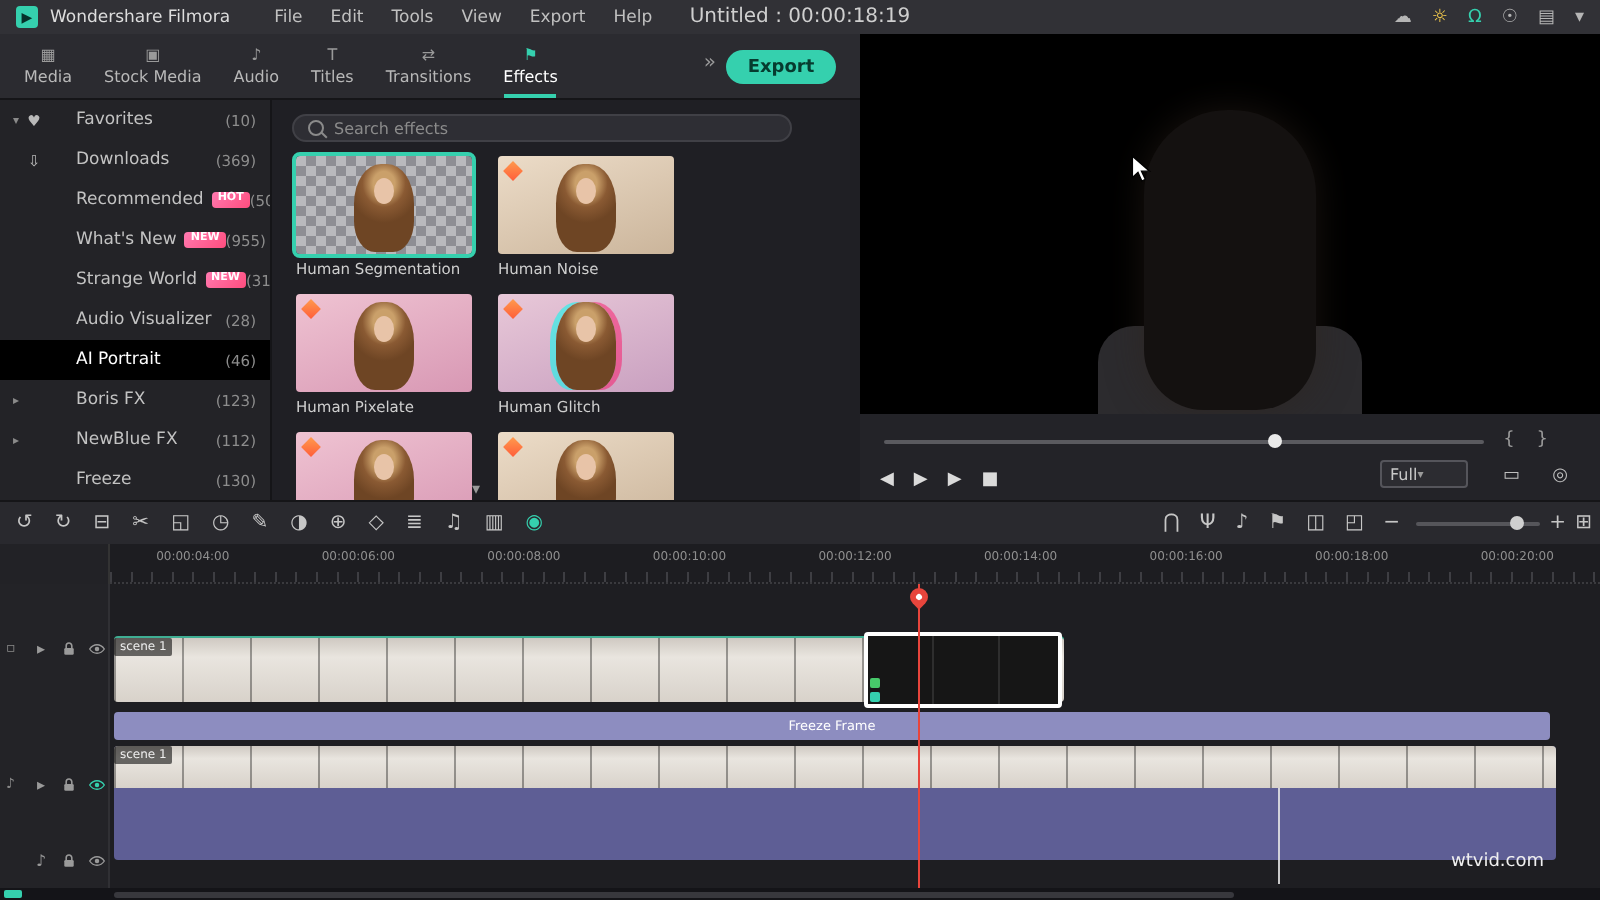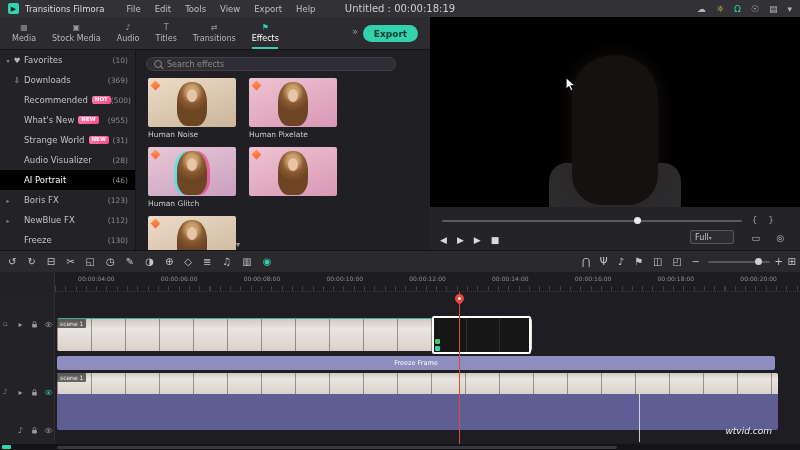--- a/index.html
+++ b/index.html
@@ -29,21 +29,21 @@
                      width:26px;height:2px;background:#35d0ae;}
   .more{position:absolute;right:72px;top:9px;font-size:10px;color:#999;}
   .export{position:absolute;right:12px;top:8px;width:55px;height:17px;border:none;border-radius:9px;
           background:#35d0ae;color:#063b2f;font-size:9px;font-weight:bold;font-family:inherit;}
   
   .sidebar{position:absolute;top:50px;left:0;width:135px;height:200px;background:#232327;z-index:20;}
   .side-item{display:flex;align-items:center;height:20px;padding:0 7px 0 4px;font-size:8.5px;color:#c3c3c3;}
   .side-item.selected{background:#000000;color:#fff;}
   .chev{width:8px;font-size:6px;color:#8a8a8a;text-align:center;flex:0 0 auto;}
   .sic{width:10px;font-size:7.5px;color:#b9b9b9;text-align:center;flex:0 0 auto;}
-  .slb{margin-left:2px;white-space:nowrap;}
+  .slb{margin-left:16px;white-space:nowrap;}
   .sbadge{margin-left:4px;background:linear-gradient(135deg,#ff7ab0,#ff4d7e);color:#fff;font-size:5.5px;
           font-weight:bold;padding:1px 3px;border-radius:2px;line-height:1;}
   .sbadge:empty{display:none;}
   .scount{margin-left:auto;color:#8d8d8d;font-size:7.5px;}
   
   .panel{position:absolute;top:50px;left:135px;width:320px;height:200px;background:#1f1f24;
          border-left:1px solid #151518;box-sizing:border-box;overflow:hidden;z-index:20;}
   .search{position:absolute;top:7px;left:10px;width:250px;height:14px;background:#2e2e34;
           border:1px solid #404046;border-radius:8px;display:flex;align-items:center;padding:0 7px;gap:5px;box-sizing:border-box;}
   .lens{width:6px;height:6px;border:1px solid #8b8b8b;border-radius:50%;position:relative;flex:0 0 auto;}
@@ -139,21 +139,21 @@
           color:#fff;font-size:6.5px;display:flex;align-items:center;justify-content:center;}
   .clip2{position:absolute;left:2px;top:81px;width:721px;height:57px;border-radius:2px;background:#5e5e95;overflow:hidden;}
   .clip2::before{content:"";position:absolute;left:0;top:0;right:0;height:21px;
      background:repeating-linear-gradient(90deg,rgba(0,0,0,.35) 0 1px,transparent 1px 34px),
                 linear-gradient(#cfc9c2,#e9e5df 30%,#d8d2ca);}
   .vline{position:absolute;left:584px;top:102px;width:1px;height:48px;background:#e8e8e8;opacity:.85;}
   .playhead{position:absolute;left:459px;top:-18px;width:1px;height:170px;background:#e8453c;z-index:18;}
   .pin{position:absolute;left:-4px;top:20px;width:9px;height:9px;background:#e8453c;
        border-radius:50% 50% 0 50%;transform:rotate(45deg);}
   .pin::after{content:"";position:absolute;left:3px;top:3px;width:3px;height:3px;background:#fff;border-radius:50%;}
-  .watermark{position:absolute;right:28px;bottom:8px;color:#f0f0f0;font-size:9px;z-index:20;font-style:italic;}
+  .watermark{position:absolute;right:28px;bottom:8px;color:#f0f0f0;font-size:9px;z-index:20;}
   
   .bottombar{position:absolute;left:0;bottom:0;width:800px;height:6px;background:#141418;z-index:22;}
   .accent-sq{position:absolute;left:2px;top:1px;width:9px;height:4px;background:#35d0ae;border-radius:1px;}
   .hscroll{position:absolute;left:57px;top:2px;width:560px;height:3px;background:#38383d;border-radius:2px;}
 </style>
 </head>
 <body>
 
 <svg width="0" height="0" style="position:absolute">
   <symbol id="i-lock" viewBox="0 0 16 16">
@@ -163,21 +163,21 @@
   <symbol id="i-eye" viewBox="0 0 16 16">
     <path d="M1.5 8S4 4.2 8 4.2 14.5 8 14.5 8 12 11.8 8 11.8 1.5 8 1.5 8Z" fill="none" stroke="currentColor" stroke-width="1.2"></path>
     <circle cx="8" cy="8" r="2" fill="currentColor"></circle>
   </symbol>
 </svg>
 
 <div class="stage">
 
   <header class="titlebar">
     <span class="logo">▶</span>
-    <span class="brand">Transitions Filmora</span>
+    <span class="brand">Wondershare Filmora</span>
     <nav class="menus">
 
     <span class="menu">File</span>
         <span class="menu">Edit</span>
         <span class="menu">Tools</span>
         <span class="menu">View</span>
         <span class="menu">Export</span>
         <span class="menu">Help</span>
       </nav>
     <span class="doc-title">Untitled : 00:00:18:19</span>
@@ -313,20 +313,27 @@
     </aside>
 
   <section class="panel">
     <div class="search">
       <span class="lens"></span>
       <span class="ph">Search effects</span>
     </div>
     <span class="gridic">▦</span>
     <div class="egrid">
 
+        <figure class="ecard">
+          <div class="ethumb selected v-checker">
+
+            <span class="fig"></span>
+          </div>
+          <figcaption class="ename">Human Segmentation</figcaption>
+        </figure>
 
         <figure class="ecard">
           <div class="ethumb v-beige">
             <span class="paid show"></span>
             <span class="fig"></span>
           </div>
           <figcaption class="ename">Human Noise</figcaption>
         </figure>
 
         <figure class="ecard">

